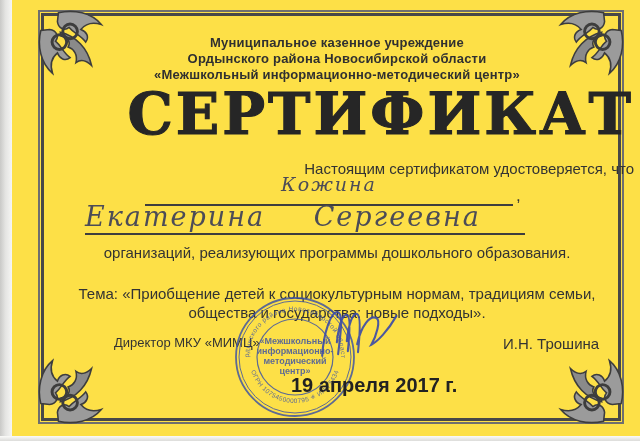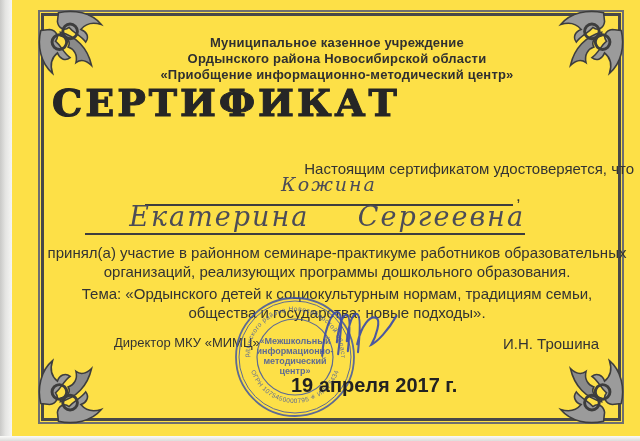--- a/index.html
+++ b/index.html
@@ -29,44 +29,44 @@
   .corner.tr{right:-5px;top:-5px;transform:scaleX(-1);}
   .corner.bl{left:-5px;bottom:-5px;transform:scaleY(-1);}
   .corner.br{right:-5px;bottom:-5px;transform:scale(-1,-1);}
 
   .org-header{
     position:absolute;left:40px;right:6px;top:35px;text-align:center;
     font-size:13px;font-weight:bold;line-height:16px;color:#303030;
     letter-spacing:.2px;
   }
   .title{
-    position:absolute;left:40px;right:6px;top:80px;text-align:left;
+    position:absolute;left:40px;right:6px;top:80px;text-align:right;
     font-family:"DejaVu Serif",serif;font-weight:bold;
-    font-size:38px;letter-spacing:3px;color:#262626;padding-left:12px;
+    font-size:57px;letter-spacing:3px;color:#262626;padding-left:12px;
     -webkit-text-stroke:1.1px #262626;
   }
   .statement{
     position:absolute;left:40px;right:6px;top:160px;text-align:right;
     font-size:15px;color:#333;
   }
   .hand{
     font-family:"DejaVu Serif",serif;font-style:italic;
     color:#4c4c57;
   }
   .name-line1{
     position:absolute;left:145px;width:368px;top:173px;height:31px;
     text-align:center;font-size:19px;
     border-bottom:2px solid #3e3e3e;letter-spacing:2px;
   }
   .name-comma{
     position:absolute;left:516px;top:186px;font-size:17px;color:#333;
   }
   .name-line2{
     position:absolute;left:85px;width:440px;top:201px;height:32px;
-    text-align:right;font-size:27px;
+    text-align:left;font-size:27px;
     border-bottom:2px solid #3e3e3e;word-spacing:38px;letter-spacing:2px;
   }
   .body-text{
     position:absolute;left:40px;right:6px;top:243px;text-align:center;
     font-size:15px;line-height:19px;color:#333;
   }
   .theme-text{
     position:absolute;left:40px;right:6px;top:284px;text-align:center;
     font-size:15px;line-height:19px;color:#333;
   }
@@ -115,38 +115,37 @@
         <use href="#corner-orn"></use>
       </svg>
     <svg class="corner br" viewBox="0 0 80 80">
         <use href="#corner-orn"></use>
       </svg>
   </div>
 
   <div class="org-header">
     <div>Муниципальное казенное учреждение</div>
     <div>Ордынского района Новосибирской области</div>
-    <div>«Приобщение информационно-методический центр»</div>
+    <div>«Межшкольный информационно-методический центр»</div>
   </div>
 
   <div class="title">СЕРТИФИКАТ</div>
 
   <div class="statement">Настоящим сертификатом удостоверяется, что</div>
 
   <div class="name-line1 hand">Кожина</div>
   <div class="name-comma">,</div>
   <div class="name-line2 hand">Екатерина Сергеевна</div>
 
   <div class="body-text">
-    <div>принял(а) участие в районном семинаре-практикуме работников образовательных</div>
     <div>организаций, реализующих программы дошкольного образования.</div>
   </div>
 
   <div class="theme-text">
-    <div>Тема: «Ордынского детей к социокультурным нормам, традициям семьи,</div>
+    <div>Тема: «Приобщение детей к социокультурным нормам, традициям семьи,</div>
     <div>общества и государства: новые подходы».</div>
   </div>
 
   <div class="director-label">Директор  МКУ «МИМЦ»</div>
   <div class="signer-name">И.Н. Трошина</div>
 
   <svg class="stamp" viewBox="0 0 126 126">
     <defs>
       <path id="arc-top" d="M 17 63 A 46 46 0 1 1 109 63" fill="none"></path>
       <path id="arc-bottom" d="M 17 63 A 46 46 0 0 0 109 63" fill="none"></path>

